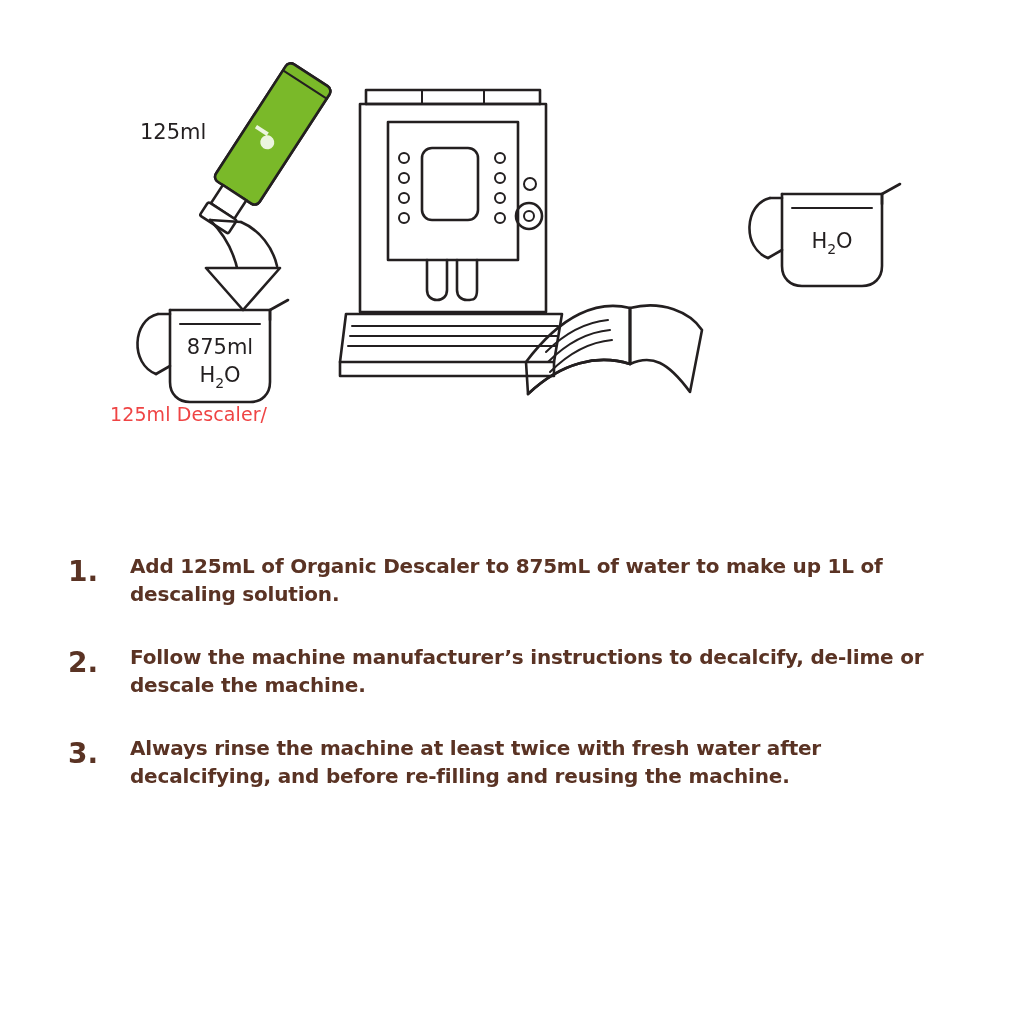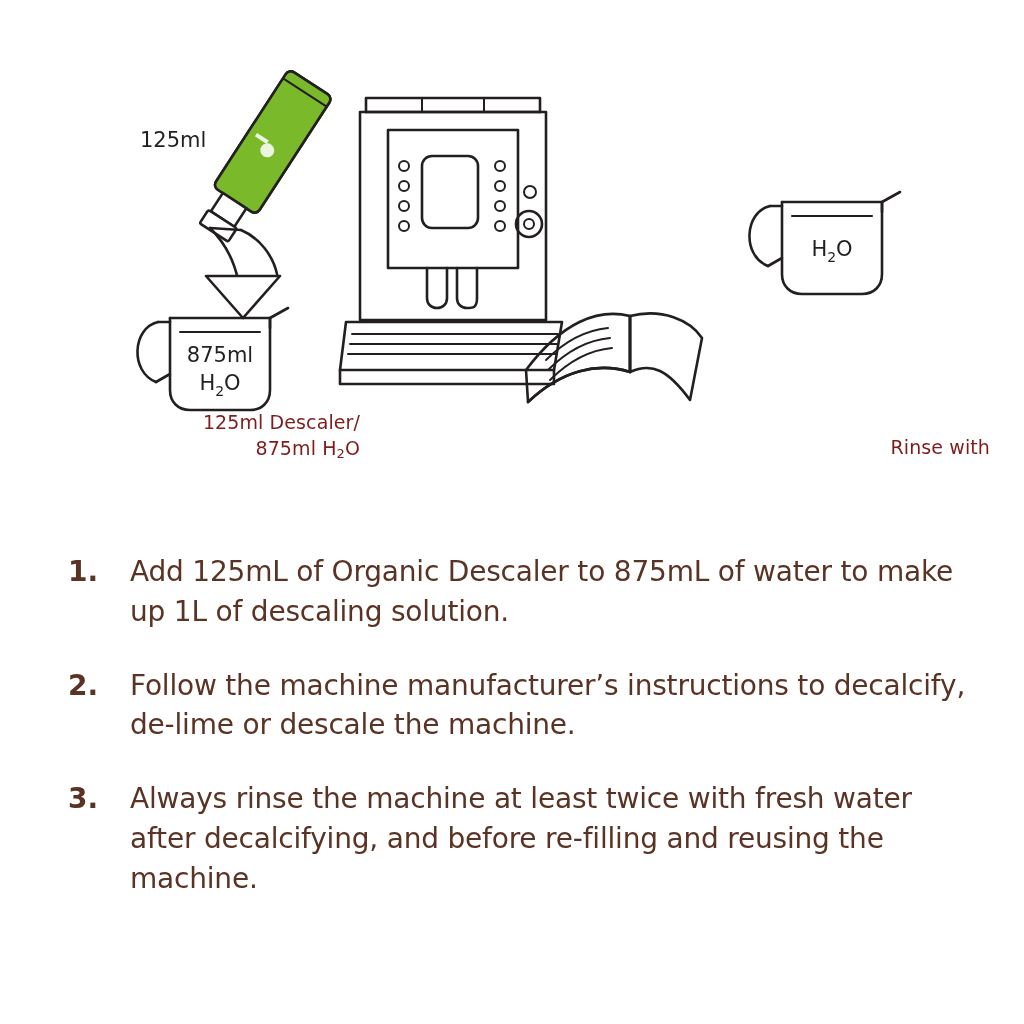--- a/index.html
+++ b/index.html
@@ -18,34 +18,34 @@
   .page {
     position: relative;
     width: 1024px;
     height: 1024px;
   }
 
   
   .illustration {
     position: absolute;
     left: 0;
-    top: 60px;
+    top: 52px;
     width: 1024px;
     height: 430px;
   }
 
   .panel {
     position: absolute;
   }
 
   .panel-caption {
-    text-align: right;
+    text-align: left;
     font-family: "DejaVu Sans", sans-serif;
     font-size: 19px;
-    color: #7f1d1d;
+    color: #ef4444;
     line-height: 1.35;
     letter-spacing: 0.1px;
   }
   .panel-caption .sub {
     font-size: 13px;
     vertical-align: -0.25em;
   }
 
   
   #panel-descaler { left: 110px; top: 0px; width: 250px; height: 420px; }
@@ -104,22 +104,22 @@
     width: 62px;
     flex: 0 0 62px;
     font-family: "DejaVu Sans", sans-serif;
     font-weight: bold;
     font-size: 28px;
     line-height: 1.42;
     color: #5a3324;
   }
   .step-text {
     font-family: "DejaVu Sans", sans-serif;
-    font-weight: normal;
-    font-size: 28px;
+    font-weight: bold;
+    font-size: 20px;
     line-height: 1.42;
     color: #5a3324;
     letter-spacing: -0.2px;
   }
 </style>
 </head>
 <body>
 
 <div class="page">
 
@@ -167,23 +167,20 @@
         <text class="txt-in-jug" x="110" y="302" text-anchor="middle">
           <tspan>875ml</tspan>
         </text>
         <text class="txt-in-jug" x="110" y="330" text-anchor="middle">
           <tspan>H</tspan><tspan class="sb" dy="6">2</tspan><tspan dy="-6">O</tspan>
         </text>
       </svg>
 
       <div class="panel-caption cap1">
         <div>125ml Descaler/</div>
-        <div>
-          <span>875ml H</span><span class="sub">2</span><span>O</span>
-        </div>
       </div>
     </div>
 
     <div class="panel" id="panel-machine">
       <svg width="390" height="370" viewBox="0 0 390 370">
 
         <g>
           <path class="ln" d="M36 42 L36 28 L210 28 L210 42"></path>
           <path class="ln" d="M36 42 L210 42"></path>
           <line class="ln-thin" x1="92" y1="28" x2="92" y2="42"></line>
@@ -242,21 +239,20 @@
           <path class="ln" d="M62 12 L162 12 L180 2"></path>
           <path class="ln" d="M162 12 L162 22"></path>
           <path class="ln-thin" d="M72 26 L152 26"></path>
         </g>
         <text class="txt-in-jug" x="112" y="66" text-anchor="middle">
           <tspan>H</tspan><tspan class="sb" dy="6">2</tspan><tspan dy="-6">O</tspan>
         </text>
       </svg>
 
       <div class="panel-caption cap3">
-        <div>Rinse with</div>
       </div>
     </div>
 
   </div>
 
   <ol class="steps" style="list-style:none;margin:0;padding:0;">
     <li class="step">
       <div class="step-num">1.</div>
       <div class="step-text">Add 125mL of Organic Descaler to 875mL of water to make up 1L of descaling solution.</div>
     </li>

